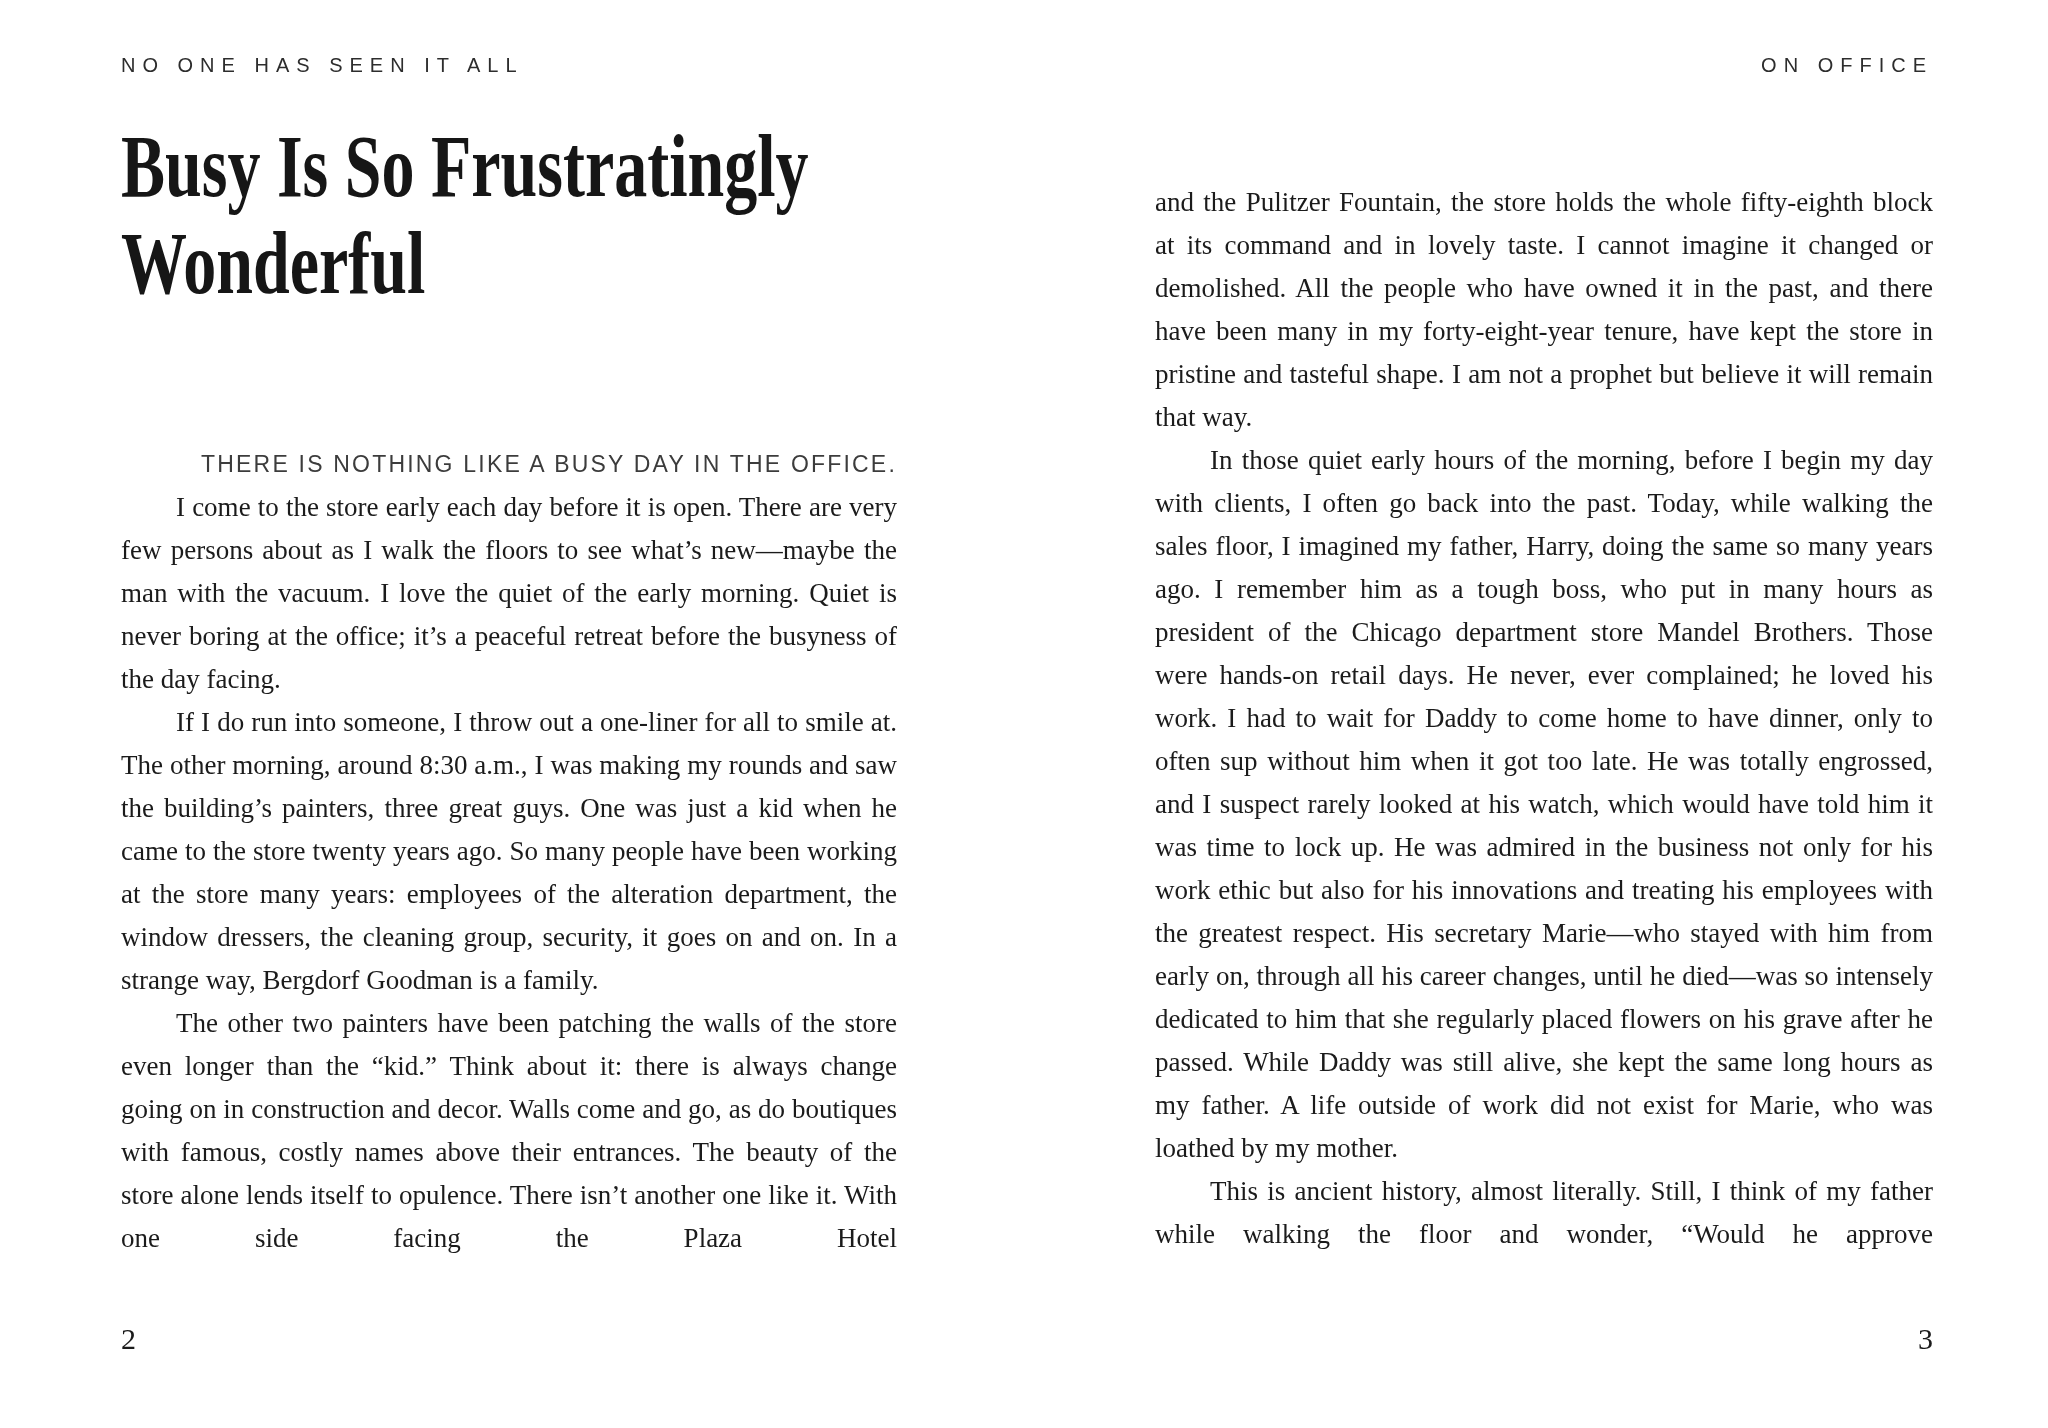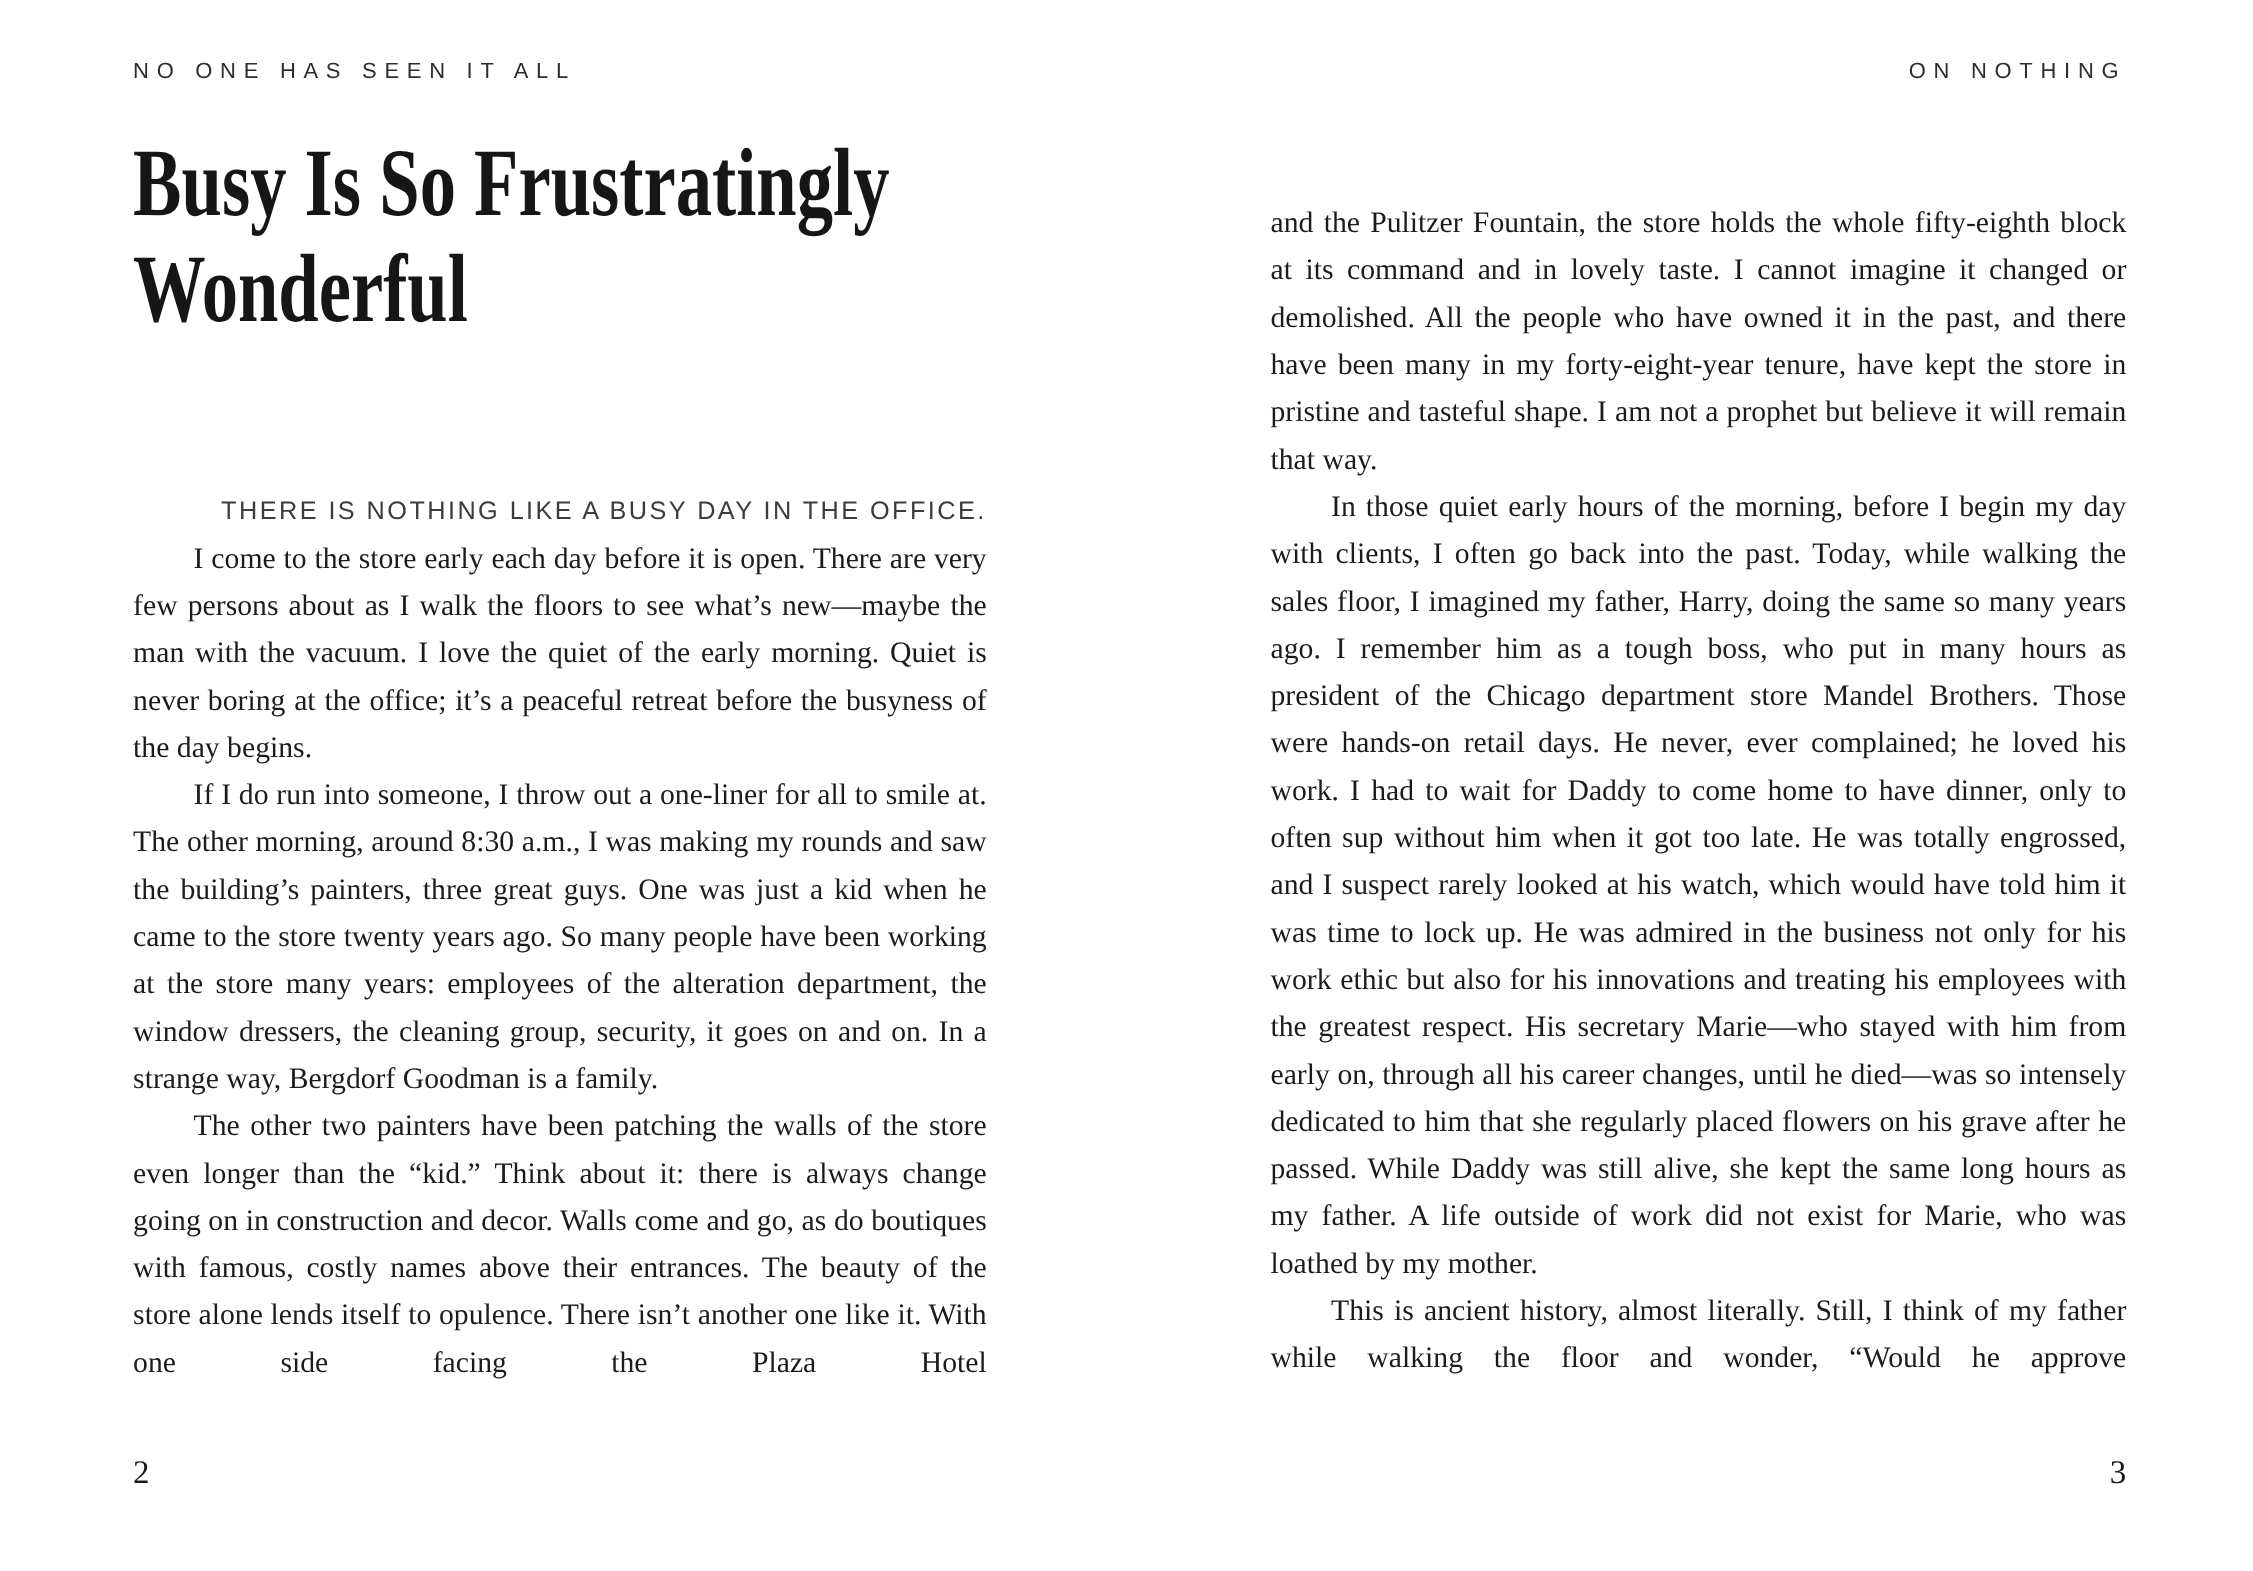--- a/index.html
+++ b/index.html
@@ -89,30 +89,30 @@
   <div class="col col-left">
     <div class="running-header">NO ONE HAS SEEN IT ALL</div>
 
     <h1 class="chapter-title">
       <span class="title-line">Busy Is So Frustratingly</span>
       <span class="title-line">Wonderful</span>
     </h1>
 
     <div class="body-block body-block-left">
       <p class="lead-in">THERE IS NOTHING LIKE A BUSY DAY IN THE OFFICE.</p>
-      <p class="body-para indent">I come to the store early each day before it is open. There are very few persons about as I walk the floors to see what’s new—maybe the man with the vacuum. I love the quiet of the early morning. Quiet is never boring at the office; it’s a peaceful retreat before the busyness of the day begins.</p>
+      <p class="body-para indent">I come to the store early each day before it is open. There are very few persons about as I walk the floors to see what’s new—maybe the man with the vacuum. I love the quiet of the early morning. Quiet is never boring at the office; it’s a peaceful retreat before the busyness of the day facing.</p>
       <p class="body-para indent">If I do run into someone, I throw out a one-liner for all to smile at. The other morning, around 8:30 a.m., I was making my rounds and saw the building’s painters, three great guys. One was just a kid when he came to the store twenty years ago. So many people have been working at the store many years: employees of the alteration department, the window dressers, the cleaning group, security, it goes on and on. In a strange way, Bergdorf Goodman is a family.</p>
       <p class="body-para indent justify-last">The other two painters have been patching the walls of the store even longer than the “kid.” Think about it: there is always change going on in construction and decor. Walls come and go, as do boutiques with famous, costly names above their entrances. The beauty of the store alone lends itself to opulence. There isn’t another one like it. With one side facing the Plaza Hotel</p>
     </div>
 
     <div class="page-number pn-left">2</div>
   </div>
 
   <div class="col col-right">
-    <div class="running-header align-right">ON NOTHING</div>
+    <div class="running-header align-right">ON OFFICE</div>
 
     <div class="body-block body-block-right">
       <p class="body-para">and the Pulitzer Fountain, the store holds the whole fifty-eighth block at its command and in lovely taste. I cannot imagine it changed or demolished. All the people who have owned it in the past, and there have been many in my forty-eight-year tenure, have kept the store in pristine and tasteful shape. I am not a prophet but believe it will remain that way.</p>
       <p class="body-para indent">In those quiet early hours of the morning, before I begin my day with clients, I often go back into the past. Today, while walking the sales floor, I imagined my father, Harry, doing the same so many years ago. I remember him as a tough boss, who put in many hours as president of the Chicago department store Mandel Brothers. Those were hands-on retail days. He never, ever complained; he loved his work. I had to wait for Daddy to come home to have dinner, only to often sup without him when it got too late. He was totally engrossed, and I suspect rarely looked at his watch, which would have told him it was time to lock up. He was admired in the business not only for his work ethic but also for his innovations and treating his employees with the greatest respect. His secretary Marie—who stayed with him from early on, through all his career changes, until he died—was so intensely dedicated to him that she regularly placed flowers on his grave after he passed. While Daddy was still alive, she kept the same long hours as my father. A life outside of work did not exist for Marie, who was loathed by my mother.</p>
       <p class="body-para indent justify-last">This is ancient history, almost literally. Still, I think of my father while walking the floor and wonder, “Would he approve</p>
     </div>
 
     <div class="page-number pn-right">3</div>
   </div>
 

